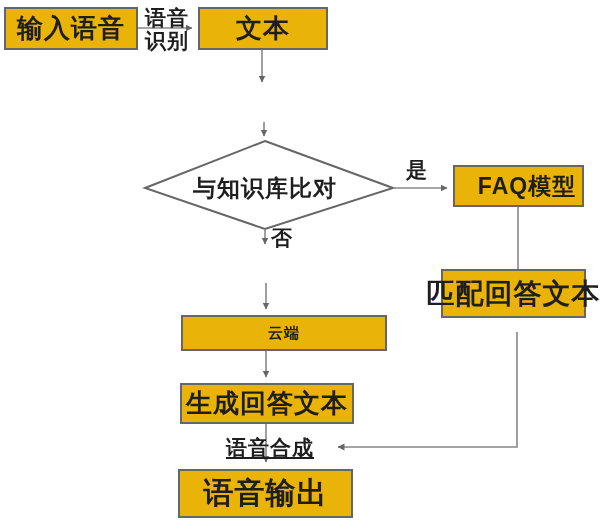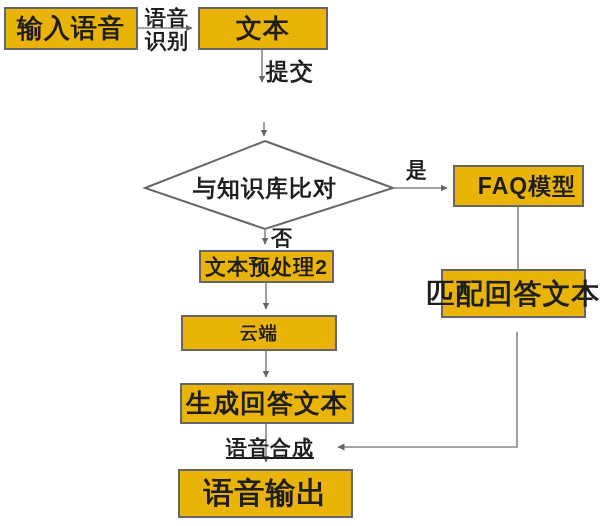--- a/index.html
+++ b/index.html
@@ -26,21 +26,21 @@
     font-weight:bold;color:#1e1e1e;
     white-space:nowrap;letter-spacing:1px;
   }
   
   #n-input   {left:4px;  top:7px;   width:134px;height:43px;font-size:26px;}
   #n-text    {left:198px;top:7px;   width:130px;height:43px;font-size:26px;}
   #n-pre1    {left:197px;top:88px;  width:134px;height:34px;font-size:21px;}
   #n-faq     {left:453px;top:165px; width:131px;height:42px;font-size:23px;padding-left:17px;}
   #n-match   {left:441px;top:269px; width:145px;height:49px;font-size:28px;}
   #n-pre2    {left:199px;top:250px; width:135px;height:33px;font-size:21px;}
-  #n-cloud   {left:181px;top:315px; width:156px;height:36px;font-size:18px;}
+  #n-cloud   {left:181px;top:315px; width:206px;height:36px;font-size:15px;}
   #n-gen     {left:180px;top:383px; width:174px;height:41px;font-size:26px;}
   #n-out     {left:178px;top:469px; width:175px;height:49px;font-size:30px;}
   
   #n-decision-label{
     position:absolute;left:160px;top:170px;width:210px;height:36px;
     display:flex;align-items:center;justify-content:center;
     font-weight:bold;color:#1e1e1e;font-size:23px;z-index:2;
     white-space:nowrap;letter-spacing:1px;
   }
   
@@ -73,29 +73,27 @@
     <path d="M266,283 L266,309" stroke="#888888" stroke-width="1.6" fill="none" marker-end="url(#arw)"></path>
     <path d="M266,351 L266,377" stroke="#888888" stroke-width="1.6" fill="none" marker-end="url(#arw)"></path>
     <path d="M266,424 L266,462" stroke="#888888" stroke-width="1.6" fill="none" marker-end="url(#arw)"></path>
     <path d="M517,332 L517,447 L338,447" stroke="#888888" stroke-width="1.6" fill="none" marker-end="url(#arw)"></path>
   </svg>
 
   <div class="box" id="n-input">输入语音</div>
   <div class="box" id="n-text">文本</div>
   <div class="box" id="n-faq">FAQ模型</div>
   <div class="box" id="n-match">匹配回答文本</div>
-  <div class="box" id="n-pre2">文本预处理2</div>
   <div class="box" id="n-cloud">云端</div>
   <div class="box" id="n-gen">生成回答文本</div>
   <div class="box" id="n-out">语音输出</div>
 
   <div id="n-decision-label">与知识库比对</div>
 
   <div class="edge-label" id="l-sr">
     <div>语音</div>
     <div>识别</div>
   </div>
-  <div class="edge-label" id="l-submit">提交</div>
   <div class="edge-label" id="l-yes">是</div>
   <div class="edge-label" id="l-no">否</div>
   <div class="edge-label" id="l-synth">语音合成</div>
 
 </div>
 
 </body></html>

